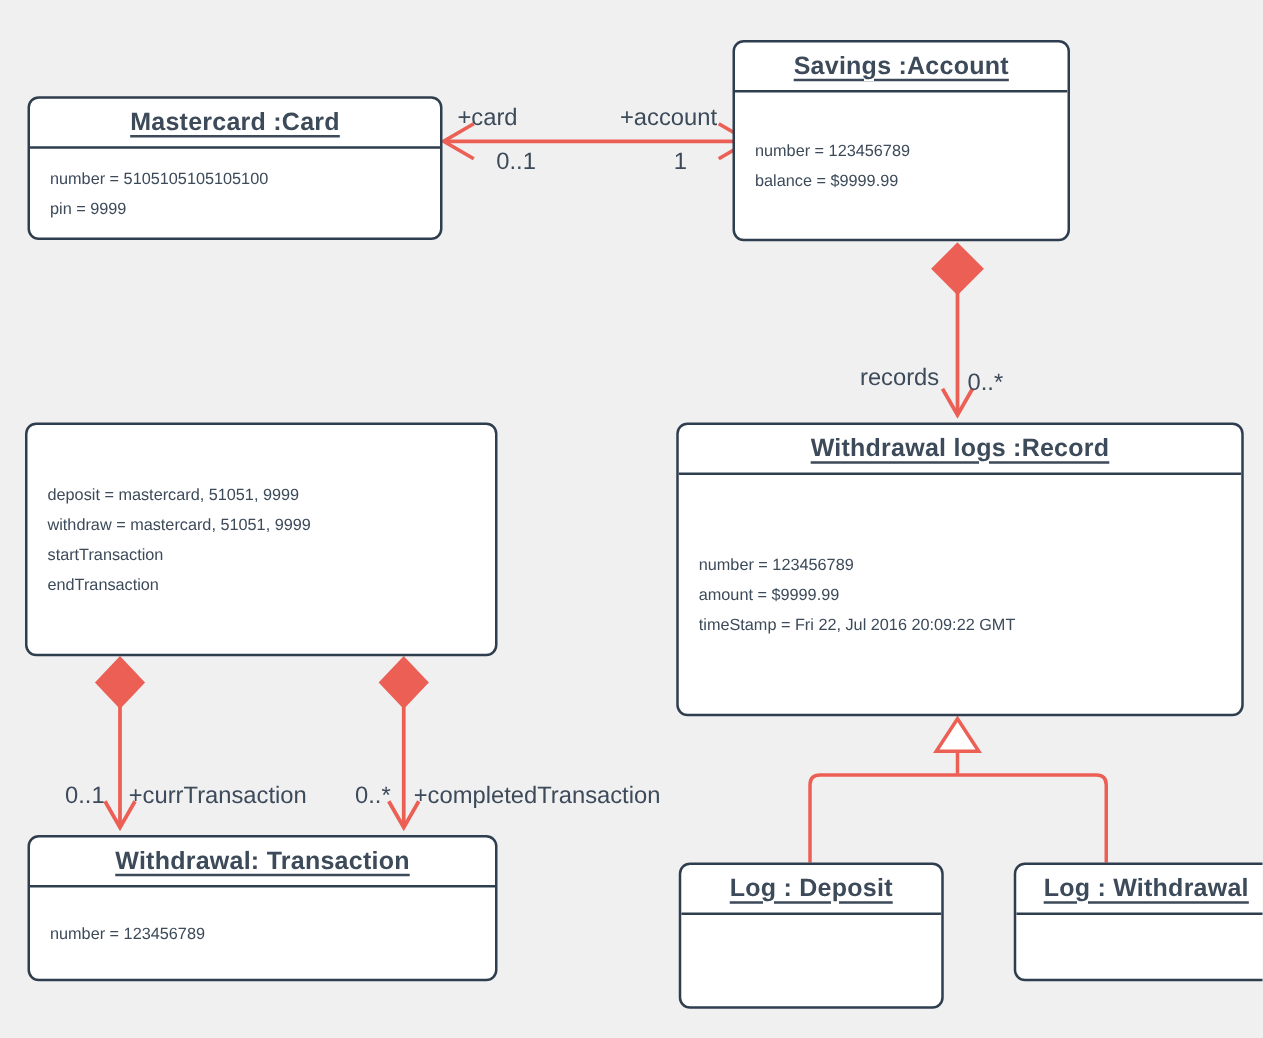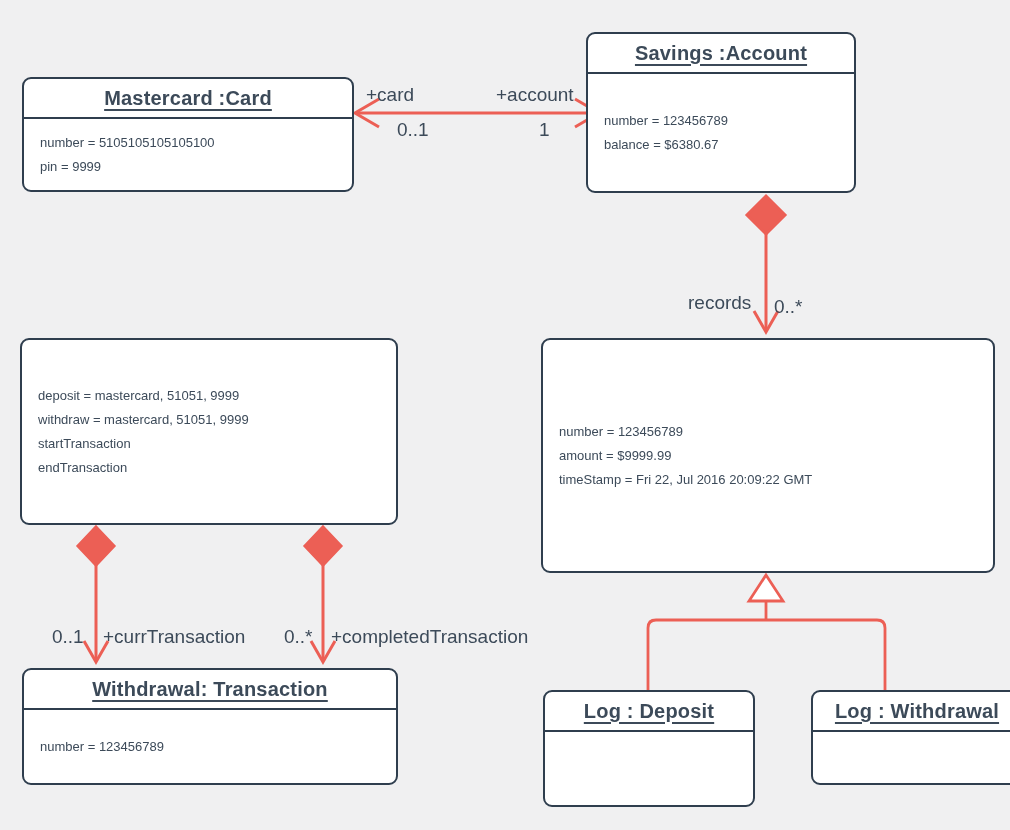--- a/index.html
+++ b/index.html
@@ -122,34 +122,35 @@
     <div class="uml-attrs">
       <div>number = 5105105105105100</div>
       <div>pin = 9999</div>
     </div>
   </div>
 
   <div class="uml-box" id="box-account">
     <div class="uml-title">Savings :Account</div>
     <div class="uml-attrs">
       <div>number = 123456789</div>
-      <div>balance = $6380.67</div>
+      <div>balance = $9999.99</div>
     </div>
   </div>
 
   <div class="uml-box" id="box-atm">
     <div class="uml-attrs">
       <div>deposit = mastercard, 51051, 9999</div>
       <div>withdraw = mastercard, 51051, 9999</div>
       <div>startTransaction</div>
       <div>endTransaction</div>
     </div>
   </div>
 
   <div class="uml-box" id="box-record">
+    <div class="uml-title">Withdrawal logs :Record</div>
     <div class="uml-attrs">
       <div>number = 123456789</div>
       <div>amount = $9999.99</div>
       <div>timeStamp = Fri 22, Jul 2016 20:09:22 GMT</div>
     </div>
   </div>
 
   <div class="uml-box" id="box-transaction">
     <div class="uml-title">Withdrawal: Transaction</div>
     <div class="uml-attrs">

